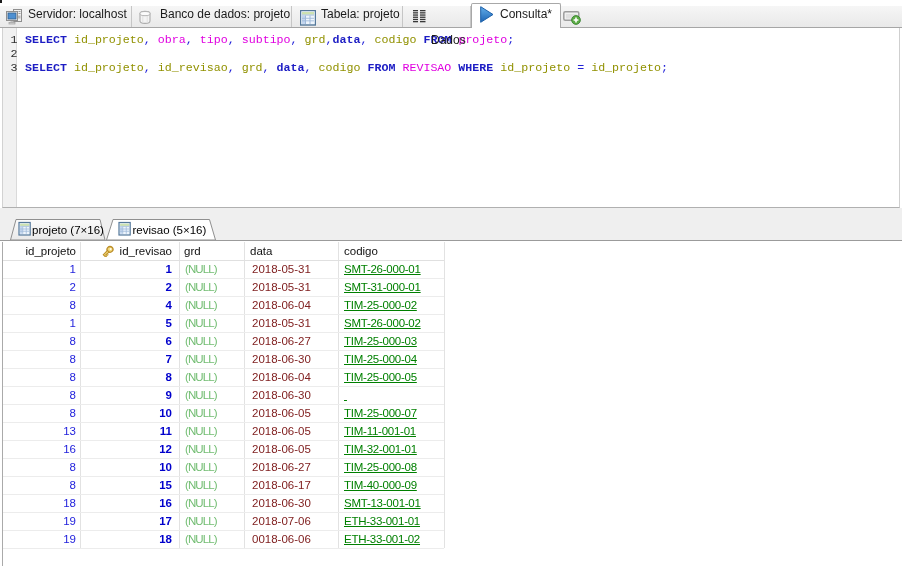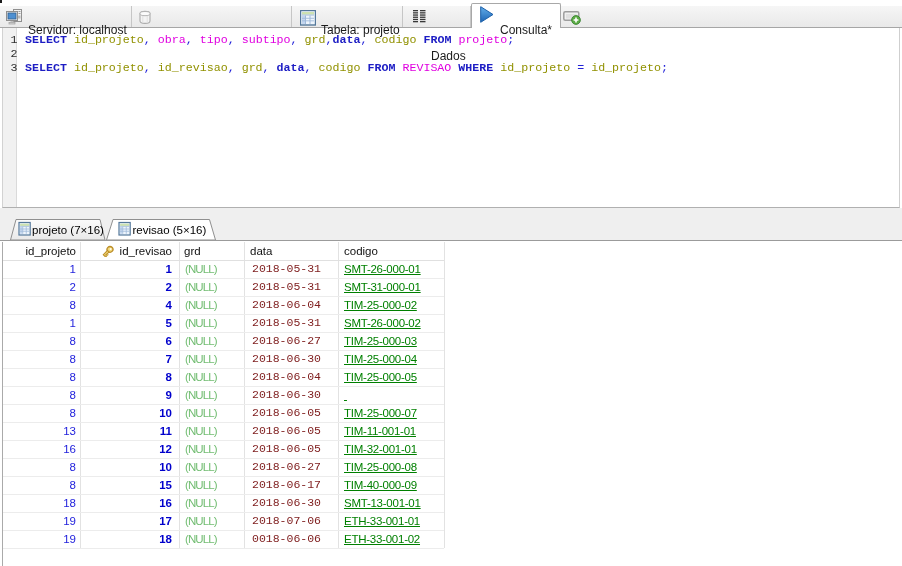--- a/index.html
+++ b/index.html
@@ -5,21 +5,21 @@
 * { margin:0; padding:0; box-sizing:border-box; }
 html,body { width:902px; height:566px; background:#ffffff; overflow:hidden;
   font-family:"Liberation Sans", sans-serif; }
 #stage { position:absolute; left:0; top:0; width:902px; height:566px; }
 .abs { position:absolute; }
 
 
 #tabbar { position:absolute; left:0; top:6px; width:902px; height:22px;
   background:linear-gradient(#f6f6f6,#e9e9e9); border-bottom:1px solid #a6a6a6; }
 .tabsep { position:absolute; top:6px; height:21px; width:1px; background:#c6c6c6; z-index:2; }
-.tablbl { position:absolute; top:20px; height:21px; line-height:21px; font-size:12px; color:#1b1b1b; z-index:4; }
+.tablbl { position:absolute; top:4px; height:21px; line-height:21px; font-size:12px; color:#1b1b1b; z-index:4; }
 #activetab { position:absolute; left:471px; top:3px; width:90px; height:25px; background:#ffffff;
   border:1px solid #a8a8a8; border-bottom:none; border-radius:2px 2px 0 0; z-index:3; }
 .tabicon { position:absolute; top:10px; z-index:4; z-index:4; }
 
 
 #editor { position:absolute; left:2px; top:28px; width:898px; height:180px;
   background:#ffffff; border-left:1px solid #d2d2d2; border-right:1px solid #cfcfcf;
   border-bottom:1px solid #b0b0b0; }
 #gutter { position:absolute; left:0; top:0; width:14px; height:179px;
   background:#f1f1f1; border-right:1px solid #dadada; }
@@ -42,21 +42,21 @@
 #gridleftborder { position:absolute; left:2px; top:0; width:1px; height:324px; background:#aaaaaa; }
 .vsep { position:absolute; top:0; width:1px; height:306px; background:#e2e2e2; }
 .hline { position:absolute; left:3px; width:441px; height:1px; background:#ececec; }
 .gcol { position:absolute; top:18px; }
 .gcol div { height:18px; line-height:18px; }
 .ghead { position:absolute; top:0; height:18px; line-height:18px; color:#111; }
 .r { text-align:right; }
 .c1 div { color:#2222dd; }
 .c2 div { color:#0000cc; font-weight:bold; }
 .c3 div { color:#72bd72; letter-spacing:-0.9px; }
-.c4 div { color:#802020;font-family:Liberation Mono, monospace; }
+.c4 div { color:#802020; }
 .c5 div { color:#008000; letter-spacing:-0.25px;text-decoration:underline; }
 </style>
 </head>
 <body>
 <div id="stage">
 
   <div class="abs" style="left:0;top:0;width:2px;height:3px;background:#1c1c1c;"></div>
 
   <div id="tabbar"></div>
 
@@ -118,20 +118,21 @@
     <path d="M0.7 0.7 L13 8.5 L0.7 16.3 Z" fill="url(#pg)" stroke="#1c5fa8" stroke-width="1"></path>
   </svg>
   <svg class="tabicon" style="left:563px;top:11px;" width="18" height="14" viewBox="0 0 18 14">
     <rect x="0.8" y="0.8" width="15" height="8.4" rx="1.5" fill="#f0f0f0" stroke="#9d9d9d" stroke-width="1.5"></rect>
     <rect x="3" y="3" width="10.5" height="4.5" fill="#e0e0e0"></rect>
     <circle cx="13" cy="9" r="4.4" fill="#5cab45" stroke="#2e7d28" stroke-width="0.8"></circle>
     <path d="M13 6.6 L13 11.4 M10.6 9 L15.4 9" stroke="#ffffff" stroke-width="1.6"></path>
   </svg>
 
   <div class="tablbl" style="left:28px;">Servidor: localhost</div>
+  <div class="tablbl" style="left:160px;">Banco de dados: projeto</div>
   <div class="tablbl" style="left:321px;">Tabela: projeto</div>
   <div class="tablbl" style="left:431px;margin-top:26px;">Dados</div>
   <div class="tablbl" style="left:500px;">Consulta*</div>
 
   <div id="editor">
     <div id="gutter"></div>
     <div id="gutternums">1<br>2<br>3</div>
     <div id="code"><span class="kw">SELECT</span> <span class="oid">id_projeto</span><span class="sym">,</span> <span class="tbl">obra</span><span class="sym">,</span> <span class="tbl">tipo</span><span class="sym">,</span> <span class="tbl">subtipo</span><span class="sym">,</span> <span class="oid">grd</span><span class="sym">,</span><span class="kw">data</span><span class="sym">,</span> <span class="oid">codigo</span> <span class="kw">FROM</span> <span class="tbl">projeto</span><span class="sym">;</span>
 
 <span class="kw">SELECT</span> <span class="oid">id_projeto</span><span class="sym">,</span> <span class="oid">id_revisao</span><span class="sym">,</span> <span class="oid">grd</span><span class="sym">,</span> <span class="kw">data</span><span class="sym">,</span> <span class="oid">codigo</span> <span class="kw">FROM</span> <span class="tbl">REVISAO</span> <span class="kw">WHERE</span> <span class="oid">id_projeto</span> <span class="sym">=</span> <span class="oid">id_projeto</span><span class="sym">;</span></div>

